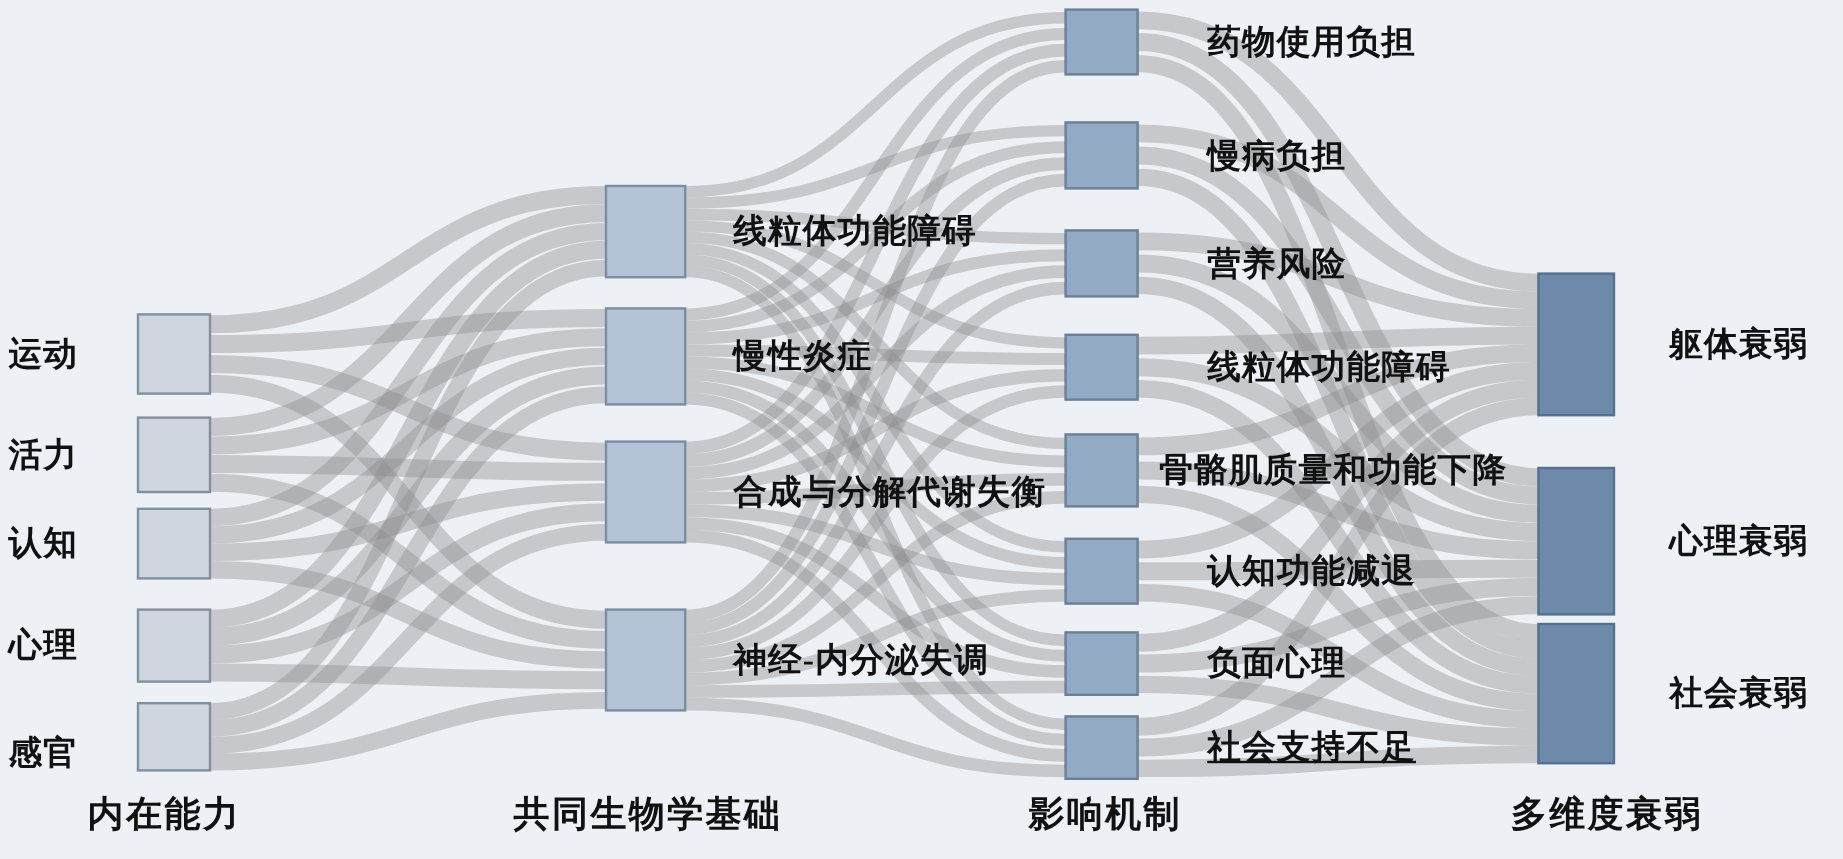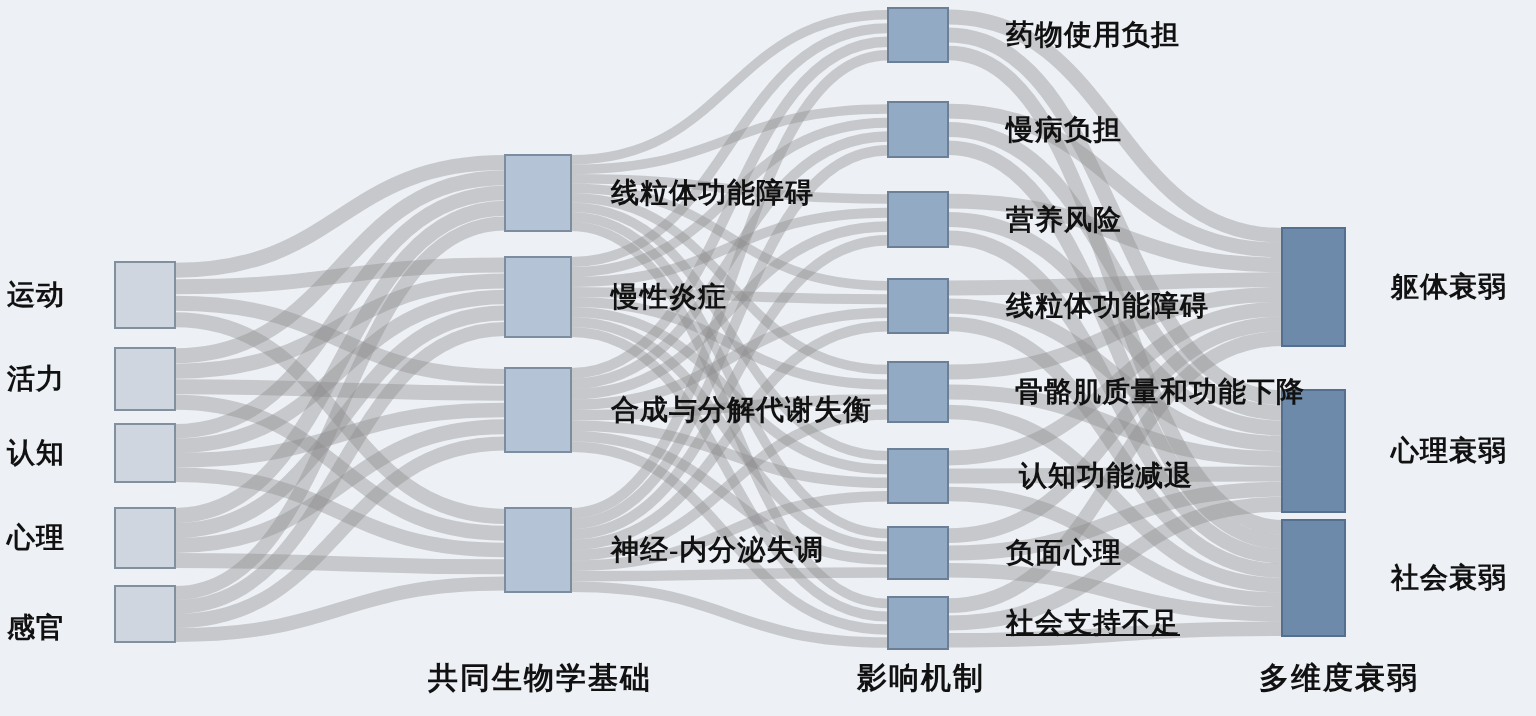--- a/index.html
+++ b/index.html
@@ -137,24 +137,25 @@
       <div class="node-label" style="color: rgb(17, 17, 17); top: 538px; right: 1471px; text-align: right;">心理</div>
       <div class="node-label" style="color: rgb(17, 17, 17); top: 628px; right: 1471px; text-align: right;">感官</div>
       <div class="node-label" style="color: rgb(17, 17, 17); top: 193px; left: 611px;">线粒体功能障碍</div>
       <div class="node-label" style="color: rgb(17, 17, 17); top: 297px; left: 611px;">慢性炎症</div>
       <div class="node-label" style="color: rgb(17, 17, 17); top: 410px; left: 611px;">合成与分解代谢失衡</div>
       <div class="node-label" style="color: rgb(17, 17, 17); top: 550px; left: 611px;">神经-内分泌失调</div>
       <div class="node-label" style="color: rgb(17, 17, 17); top: 35px; left: 1006px;">药物使用负担</div>
       <div class="node-label" style="color: rgb(17, 17, 17); top: 129.5px; left: 1006px;">慢病负担</div>
       <div class="node-label" style="color: rgb(17, 17, 17); top: 219.5px; left: 1006px;">营养风险</div>
       <div class="node-label" style="color: rgb(17, 17, 17); top: 306px; left: 1006px;">线粒体功能障碍</div>
-      <div class="node-label" style="color: rgb(17, 17, 17); top: 392px; left: 1015px;">骨骼肌质量和功能下降</div>
-      <div class="node-label" style="color: rgb(17, 17, 17); top: 476px; left: 1006px; margin-left: 13px;">认知功能减退</div>
+      <div class="node-label" style="color: rgb(17, 17, 17); top: 392px; left: 966px;">骨骼肌质量和功能下降</div>
+      <div class="node-label" style="color: rgb(17, 17, 17); top: 476px; left: 1006px;">认知功能减退</div>
       <div class="node-label" style="color: rgb(17, 17, 17); top: 553px; left: 1006px;">负面心理</div>
       <div class="node-label" style="color: rgb(17, 17, 17); top: 623px; left: 1006px; text-decoration: underline;">社会支持不足</div>
       <div class="node-label" style="color: rgb(17, 17, 17); top: 287px; left: 1391px;">躯体衰弱</div>
       <div class="node-label" style="color: rgb(17, 17, 17); top: 451px; left: 1391px;">心理衰弱</div>
       <div class="node-label" style="color: rgb(17, 17, 17); top: 578px; left: 1391px;">社会衰弱</div>
     </div>
+  <div class="footer" id="footer-0">内在能力</div>
   <div class="footer" id="footer-1">共同生物学基础</div>
   <div class="footer" id="footer-2">影响机制</div>
   <div class="footer" id="footer-3">多维度衰弱</div>
 </div>
 
 </body></html>

